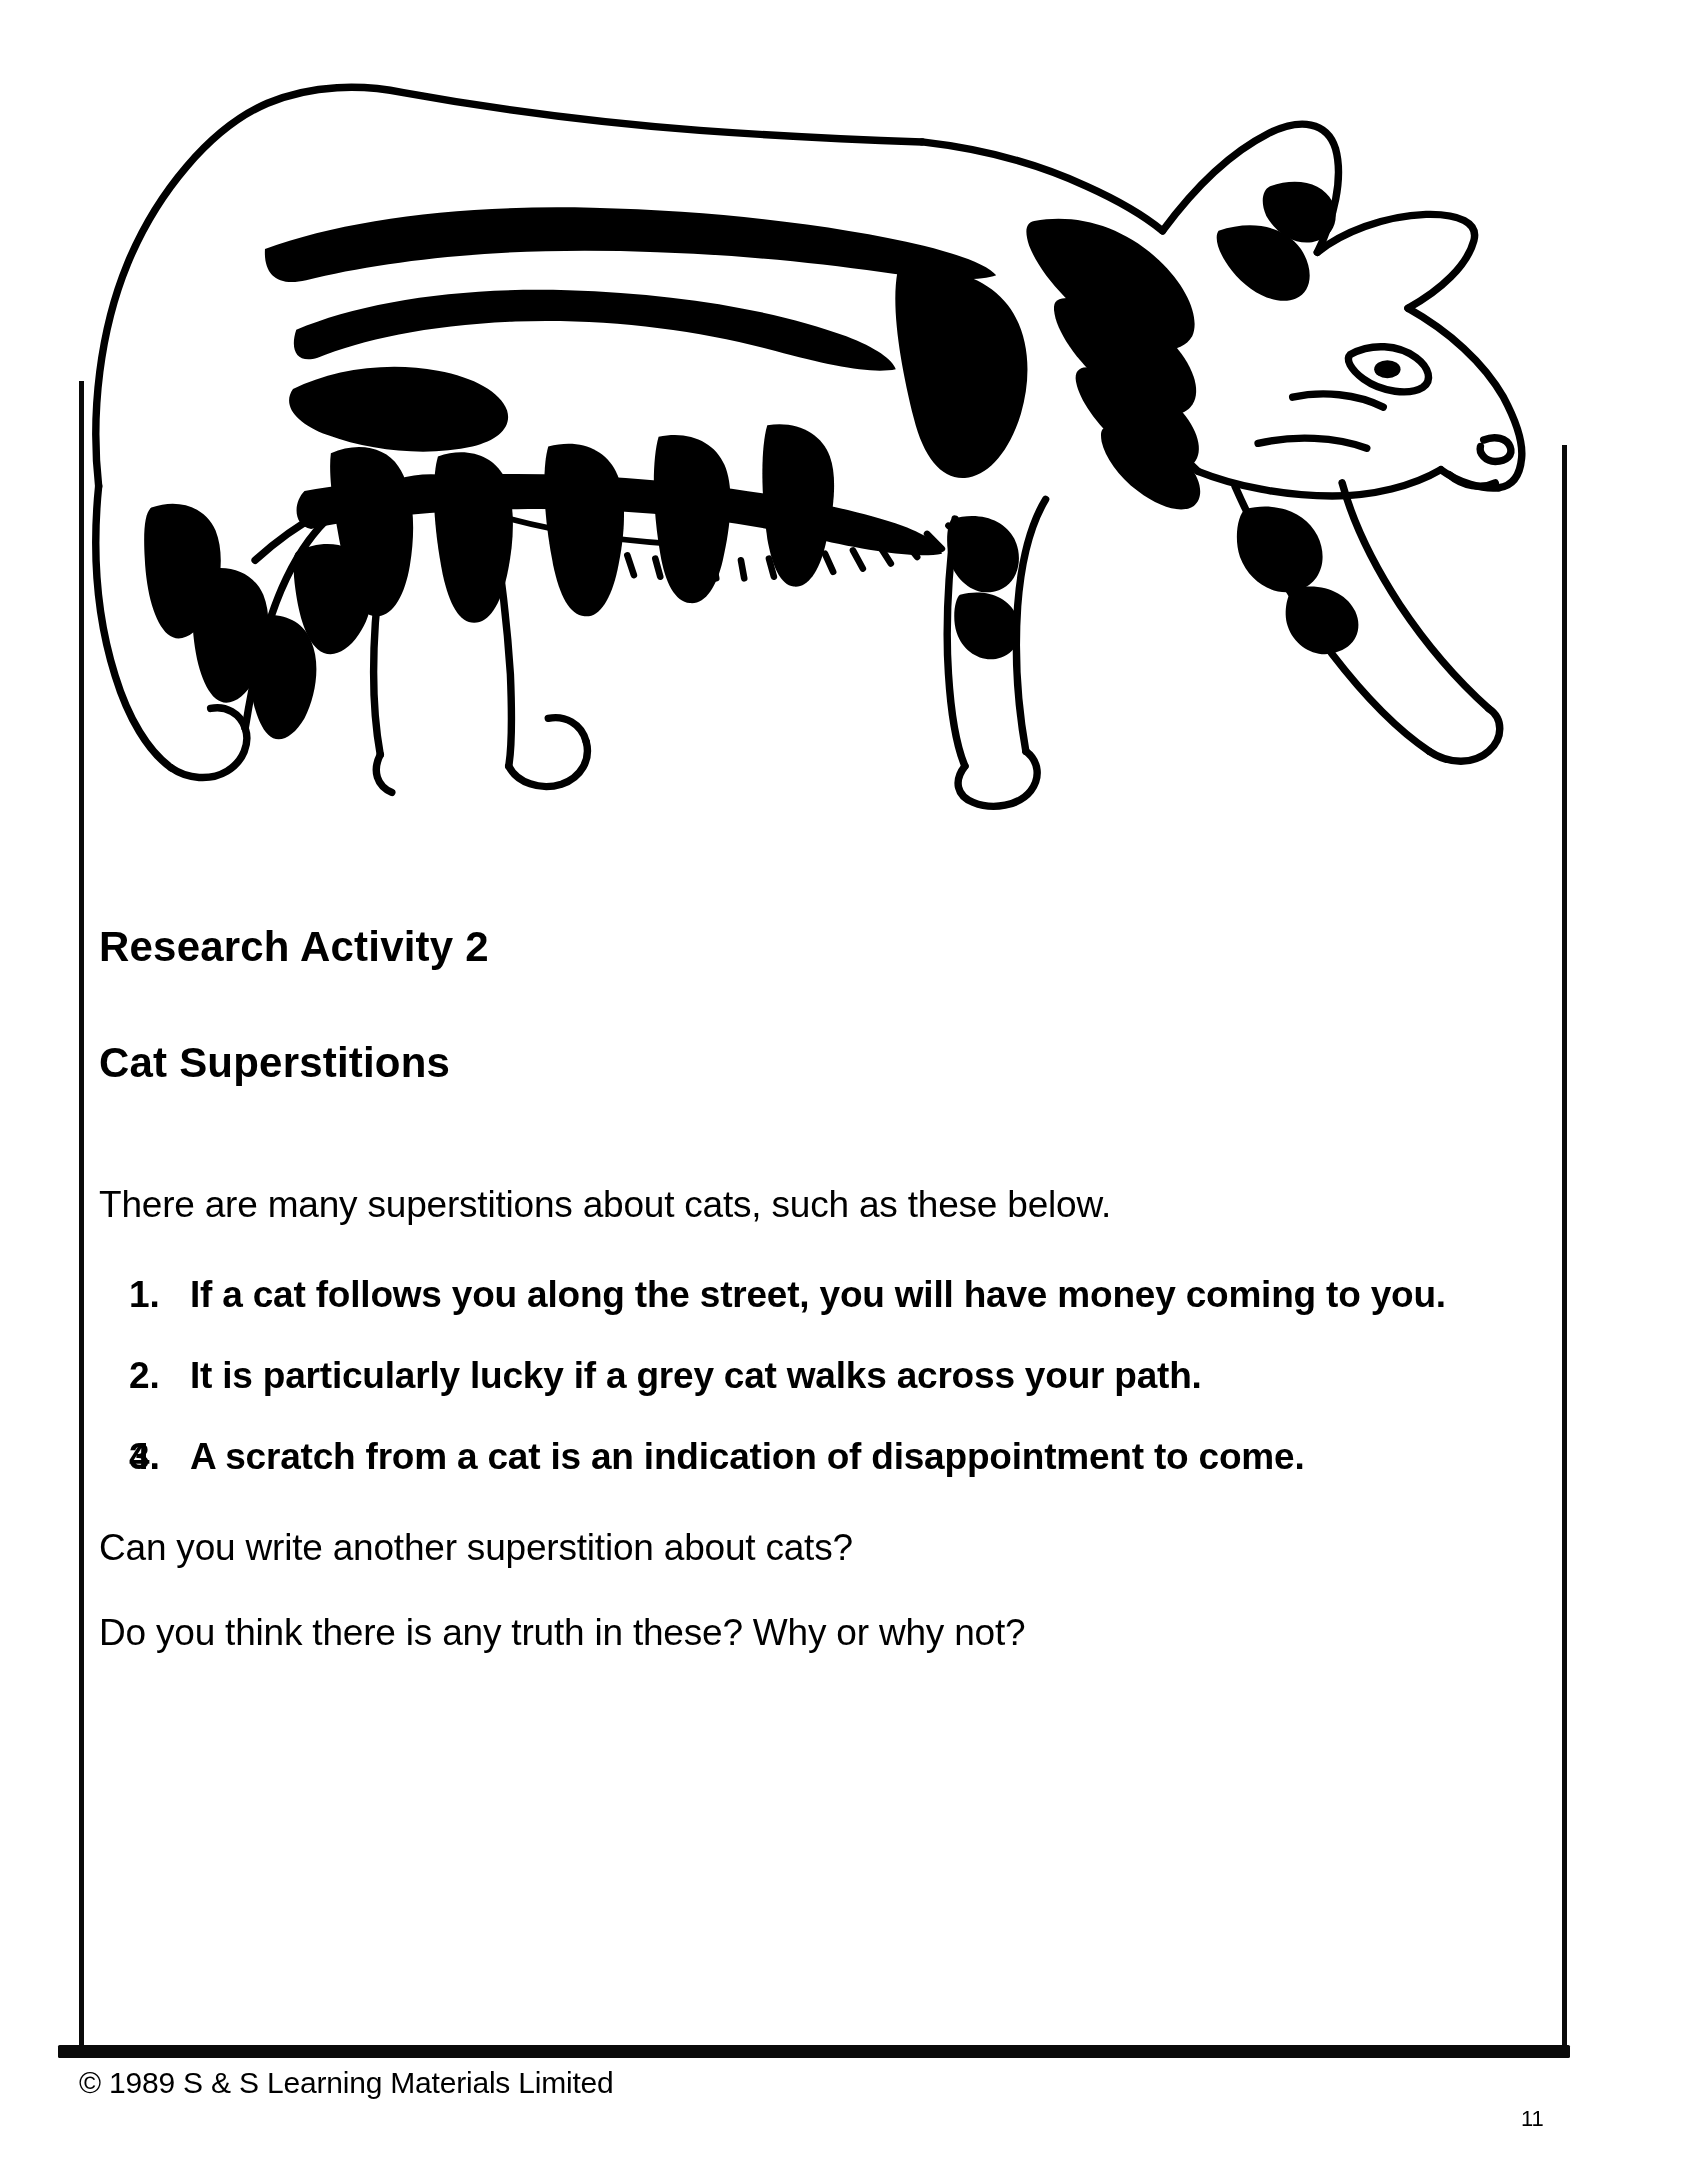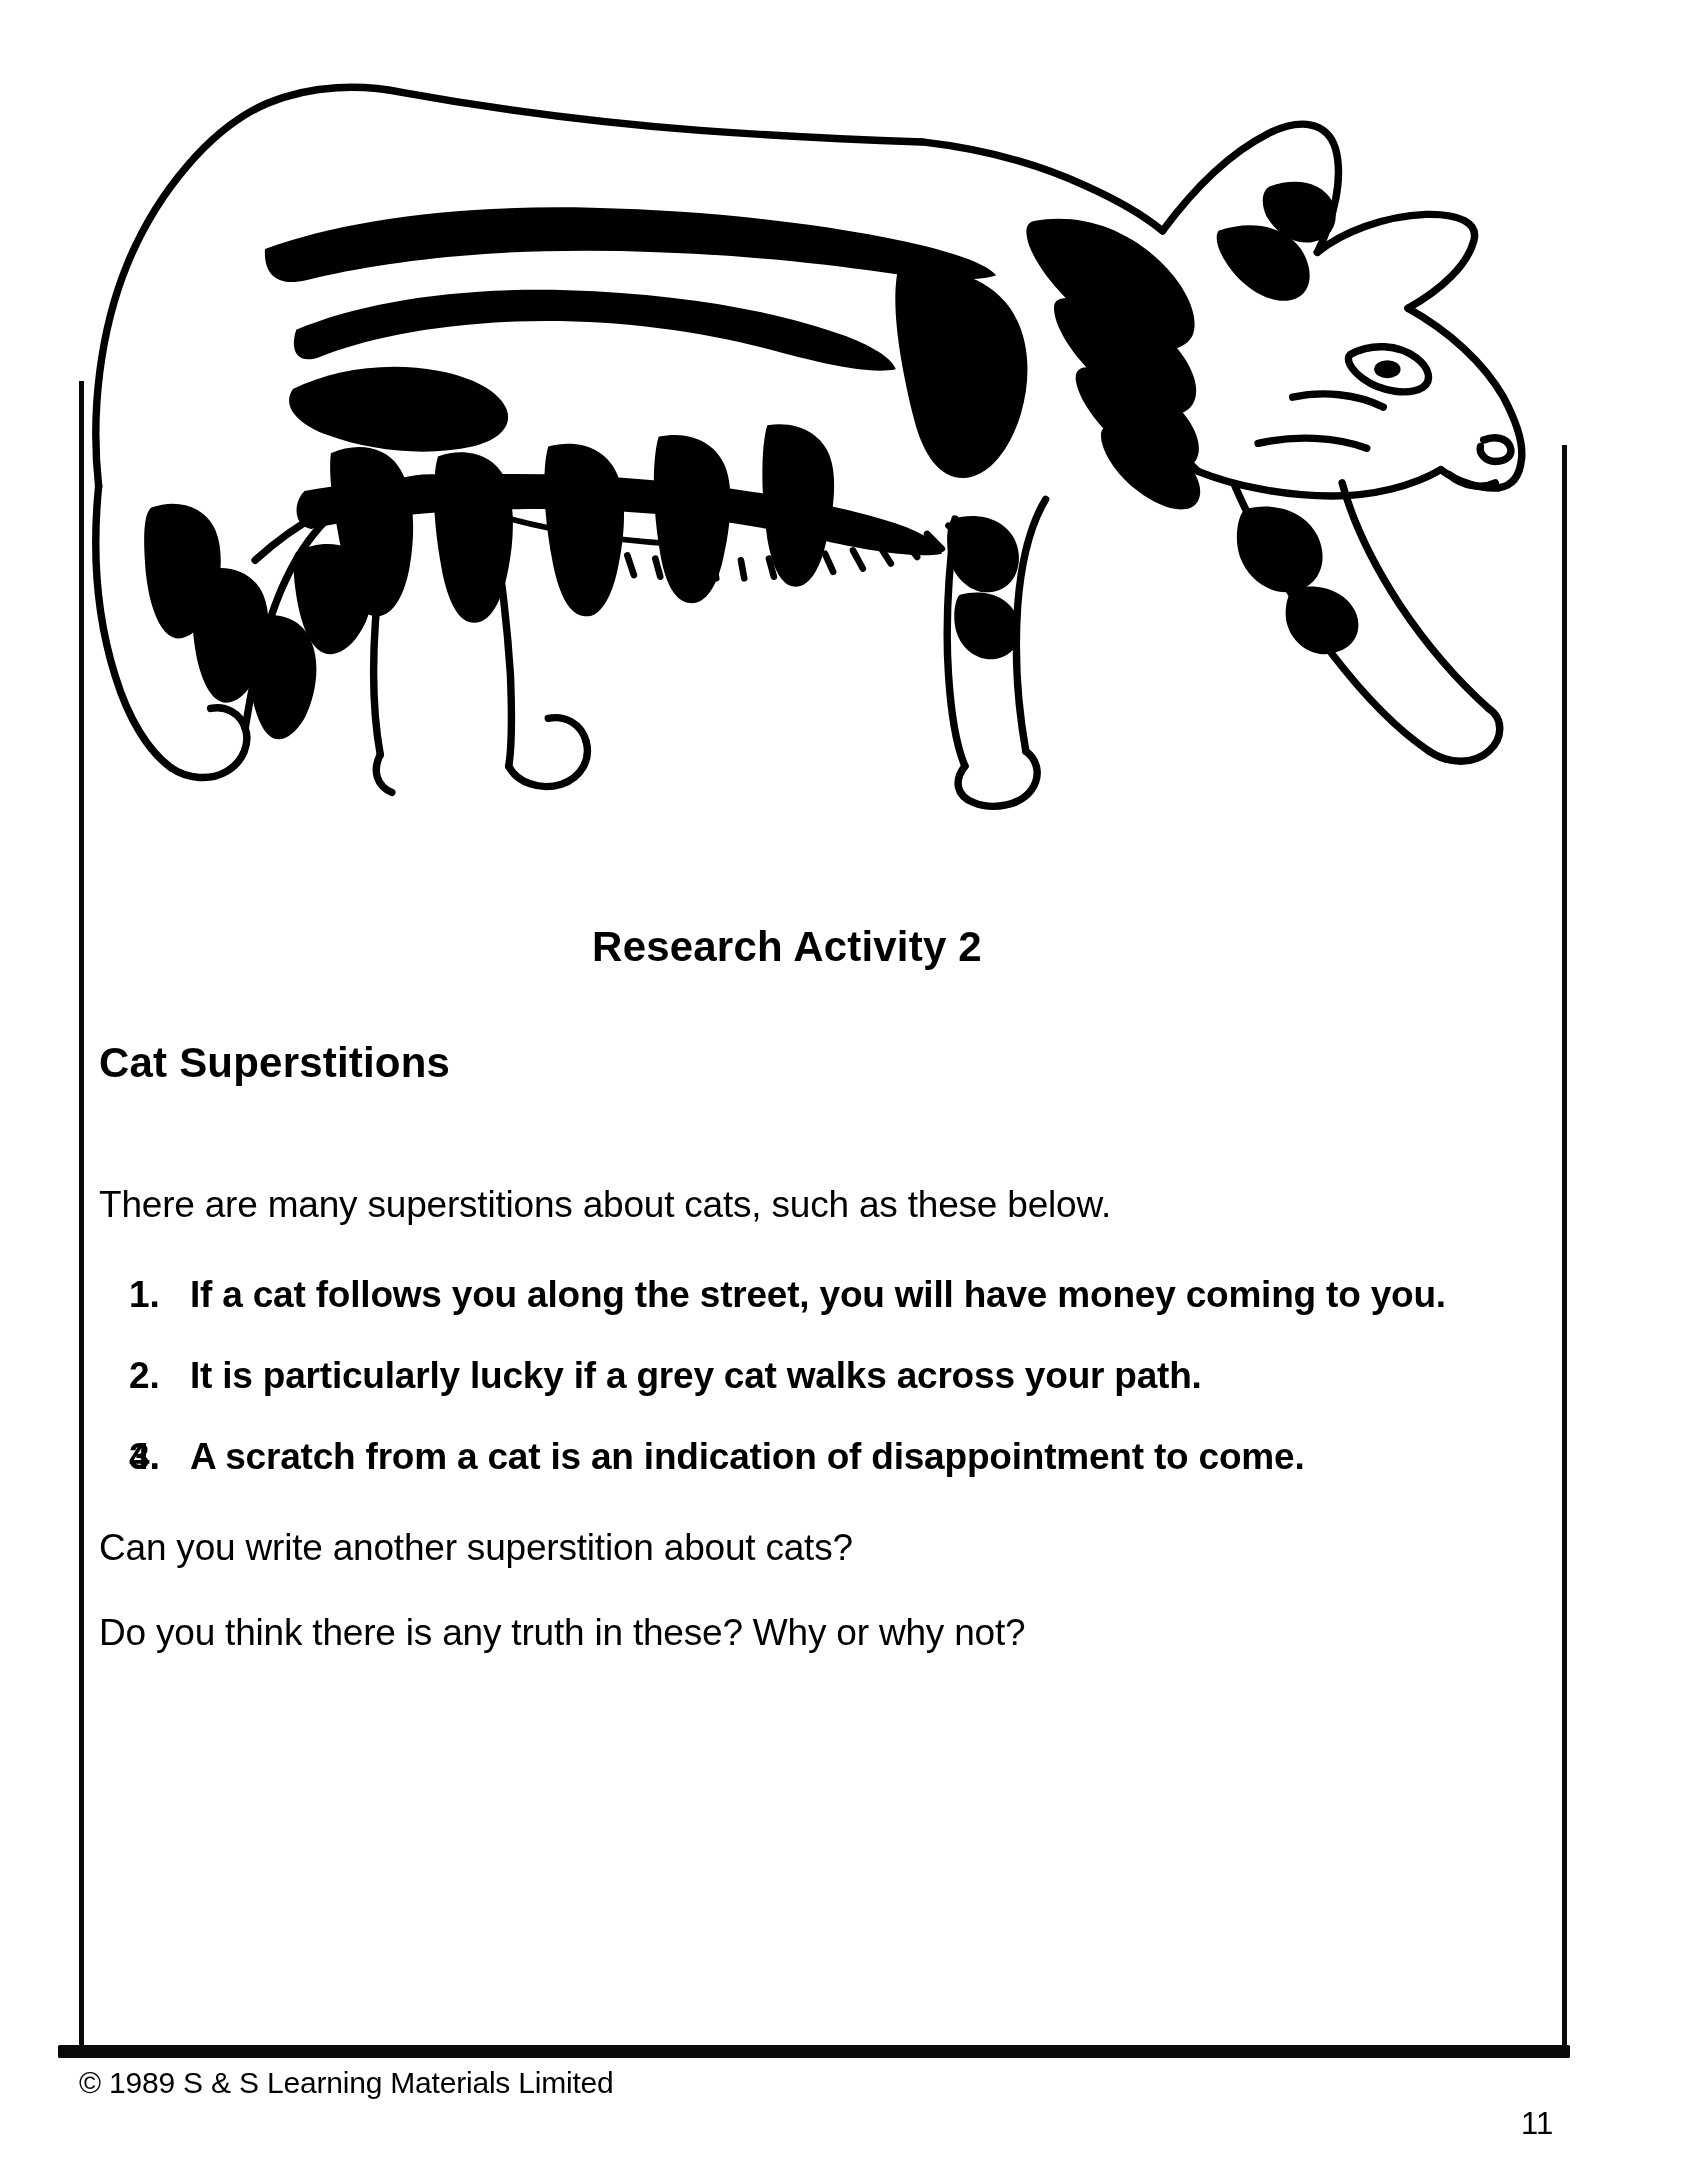--- a/index.html
+++ b/index.html
@@ -63,21 +63,21 @@
 
   
   #content {
     position: absolute;
     left: 99px;
     top: 923px;
     width: 1475px;
   }
 
   .heading-1 {
-    text-align: center;
+    text-align: left;
     font-size: 42px;
     font-weight: bold;
     letter-spacing: 0.2px;
     margin: 0 0 0 0;
     padding-right: 99px;
   }
   .heading-2 {
     font-size: 42px;
     font-weight: bold;
     letter-spacing: 0.2px;
@@ -131,21 +131,21 @@
     top: 2066px;
     font-size: 30px;
     font-weight: normal;
     letter-spacing: -0.2px;
     white-space: nowrap;
   }
   #footer-pagenum {
     position: absolute;
     left: 1521px;
     top: 2106px;
-    font-size: 31px;
+    font-size: 22px;
     font-weight: normal;
   }
 </style>
 </head>
 <body>
 
 <div id="page">
 
   <div id="cat-art">
     <svg viewBox="0 0 1940 980" xmlns="http://www.w3.org/2000/svg" aria-hidden="true">

